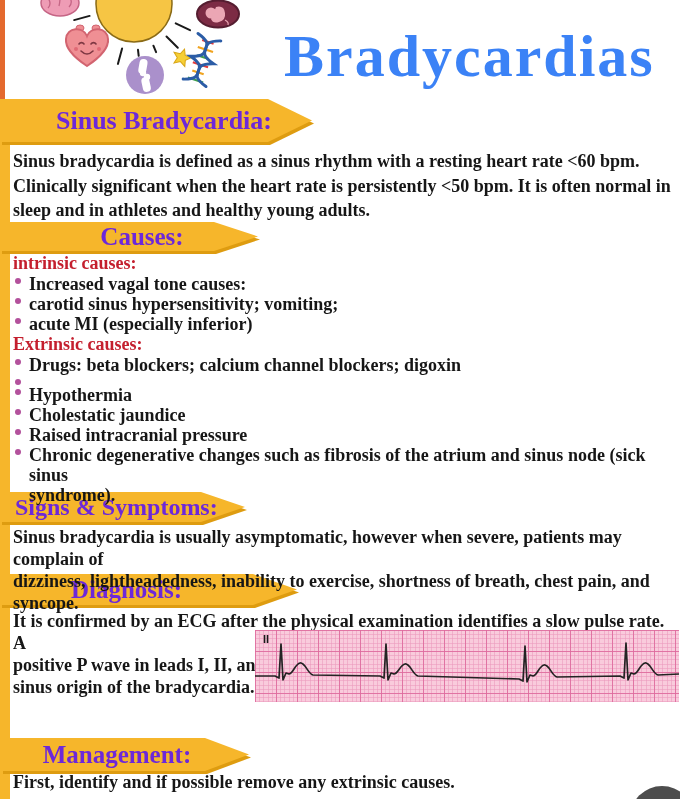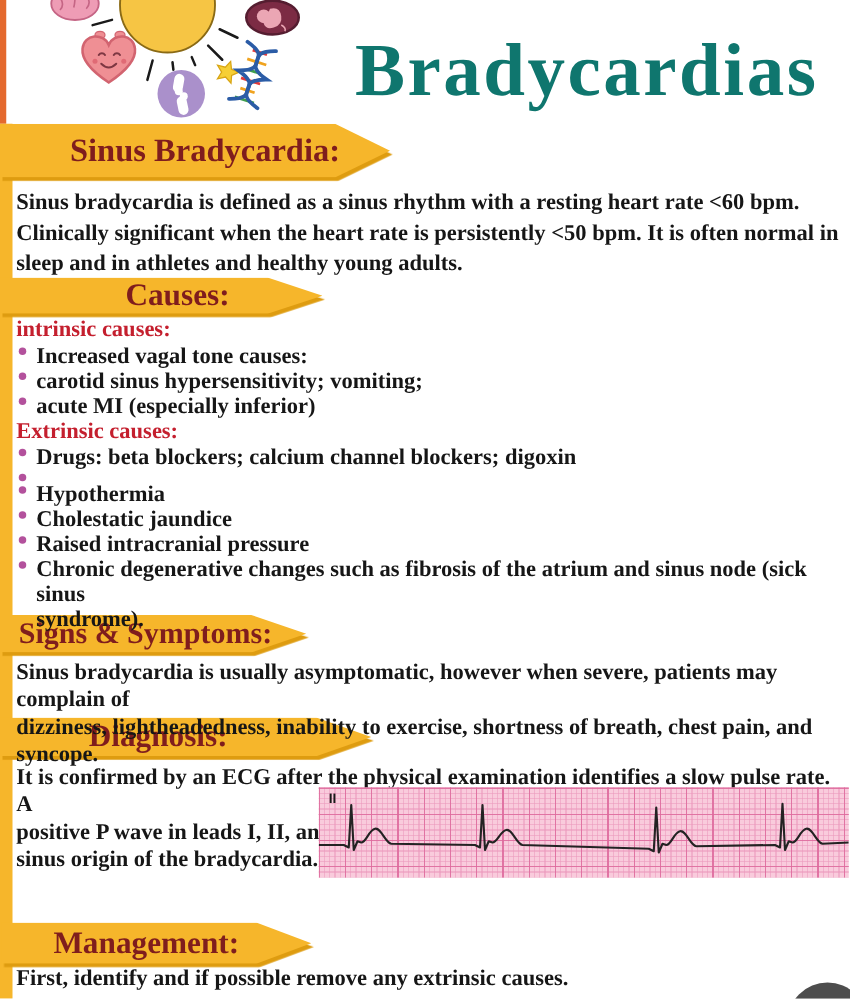--- a/index.html
+++ b/index.html
@@ -6,21 +6,21 @@
   .page{
     position:relative;width:680px;height:799px;background:#ffffff;
     overflow:hidden;font-family:"Liberation Serif",serif;color:#161616;
   }
   .strip-top{position:absolute;left:0;top:0;width:5px;height:99px;background:#e4692e;}
   .strip-left{position:absolute;left:0;top:99px;width:10px;height:700px;background:#f6b62b;}
 
   
   .banner-wrap{position:absolute;filter:drop-shadow(2px 3px 0 #de9c10);z-index:1;}
   .banner{
-    width:100%;height:100%;background:#f6b62b;color:#7f1d1d;font-weight:bold;
+    width:100%;height:100%;background:#f6b62b;color:#6d28d9;font-weight:bold;
     display:flex;align-items:center;justify-content:center;
     clip-path:polygon(0 0, calc(100% - 44px) 0, 100% 50%, calc(100% - 44px) 100%, 0 100%);
     padding-right:44px;box-sizing:border-box;white-space:nowrap;
   }
   .banner.left{justify-content:flex-start;padding-left:15px;}
 
   .para{
     position:absolute;left:13px;width:667px;font-weight:bold;
     white-space:pre-line;z-index:2;
   }
@@ -30,21 +30,21 @@
   .mgmt-p{top:771px;font-size:18px;line-height:22px;}
 
   .causes-block{position:absolute;left:13px;top:253px;width:664px;z-index:3;}
   .cause-label{color:#c41f2e;font-weight:bold;font-size:18px;line-height:21px;}
   .li{display:flex;font-weight:bold;font-size:18px;line-height:20px;}
   .dot{width:6px;height:6px;border-radius:50%;background:#b3519c;margin:4px 8px 0 2px;flex-shrink:0;}
   .li .txt{white-space:pre-line;}
 
   .page-title{
     position:absolute;left:284px;top:24px;font-size:60px;line-height:64px;
-    font-weight:bold;color:#0f766e;letter-spacing:2px;white-space:nowrap;
+    font-weight:bold;color:#3b82f6;letter-spacing:2px;white-space:nowrap;
   }
 
   .ecg{
     position:absolute;left:255px;top:630px;width:424px;height:72px;z-index:2;
     background-color:#f9cbdc;
     background-image:
       repeating-linear-gradient(to right, rgba(222,106,157,0.85) 0 1px, transparent 1px 21px),
       repeating-linear-gradient(to bottom, rgba(222,106,157,0.85) 0 1px, transparent 1px 21px),
       repeating-linear-gradient(to right, rgba(235,152,188,0.55) 0 1px, transparent 1px 4.2px),
       repeating-linear-gradient(to bottom, rgba(235,152,188,0.55) 0 1px, transparent 1px 4.2px);

